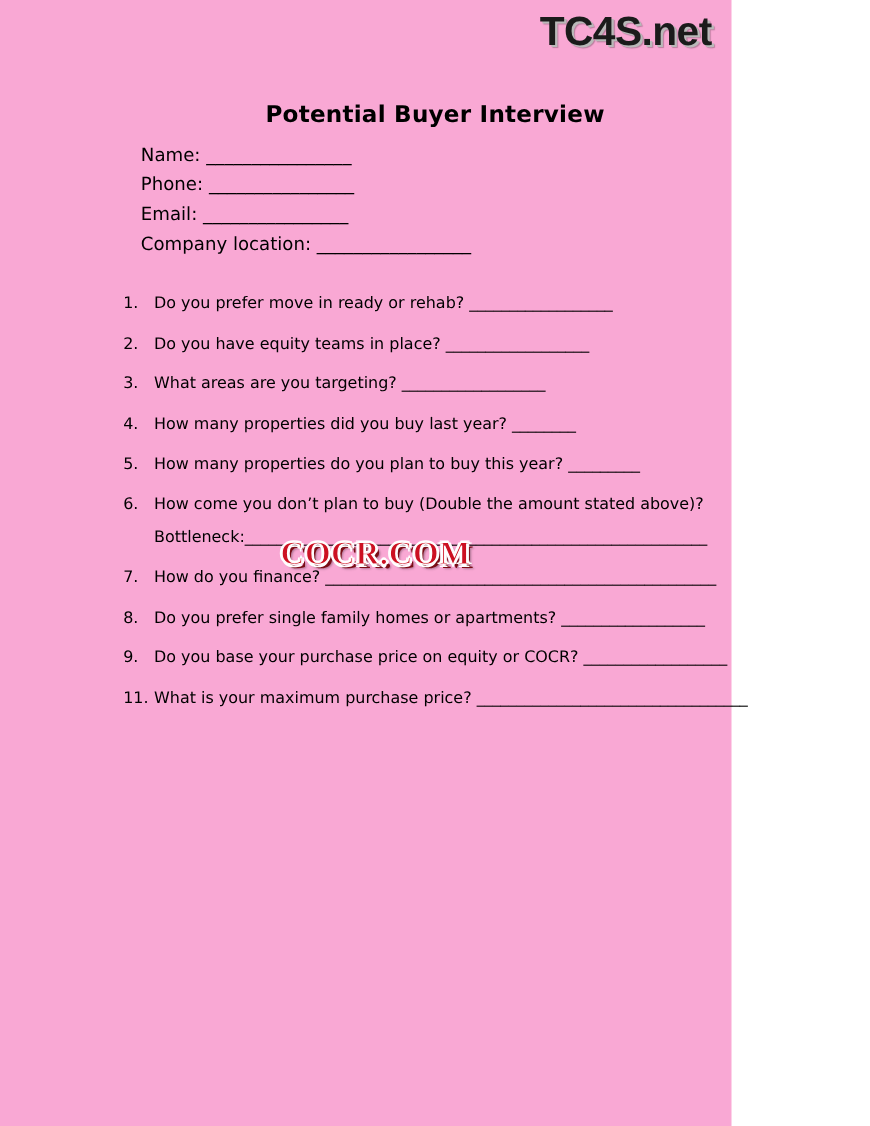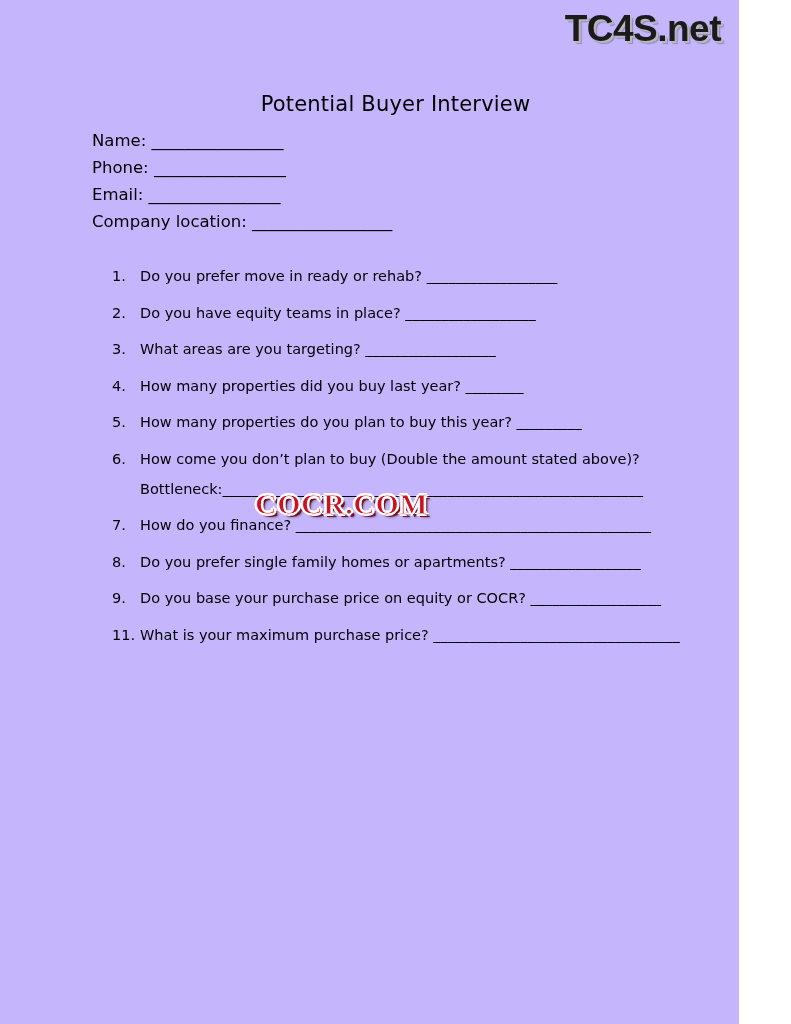--- a/index.html
+++ b/index.html
@@ -12,23 +12,23 @@
     height: 1024px;
     position: relative;
     font-family: "Liberation Sans", sans-serif;
     color: #000000;
     overflow: hidden;
   }
 
   .page {
     position: absolute;
     left: 0; top: 0;
-    width: 739px;
+    width: 665px;
     height: 1024px;
-    background: #c4b5fd;
+    background: #f9a8d4;
   }
 
   
   .brand-top {
     position: absolute;
     right: 18px;
     top: 8px;
     font-family: "Liberation Sans", sans-serif;
     font-weight: bold;
     font-size: 37px;
@@ -52,36 +52,37 @@
   }
 
   .doc-title {
     position: absolute;
     left: 0;
     top: 92px;
     width: 791px;
     text-align: center;
     font-size: 21px;
     font-family: "DejaVu Sans", sans-serif;
-    font-weight: 400;
+    font-weight: 700;
     letter-spacing: 0.2px;
   }
 
   .fields {
     position: absolute;
     left: 92px;
     top: 128px;
     width: 600px;
     font-size: 16.5px;
     line-height: 26px;
     font-family: "DejaVu Sans", sans-serif;
   }
   .field-row {
     white-space: nowrap;
     margin-bottom: 1px;
+    margin-left: 36px;
   }
   .blank {
     letter-spacing: 0px;
   }
 
   .qlist {
     position: absolute;
     left: 112px;
     top: 266px;
     width: 600px;

